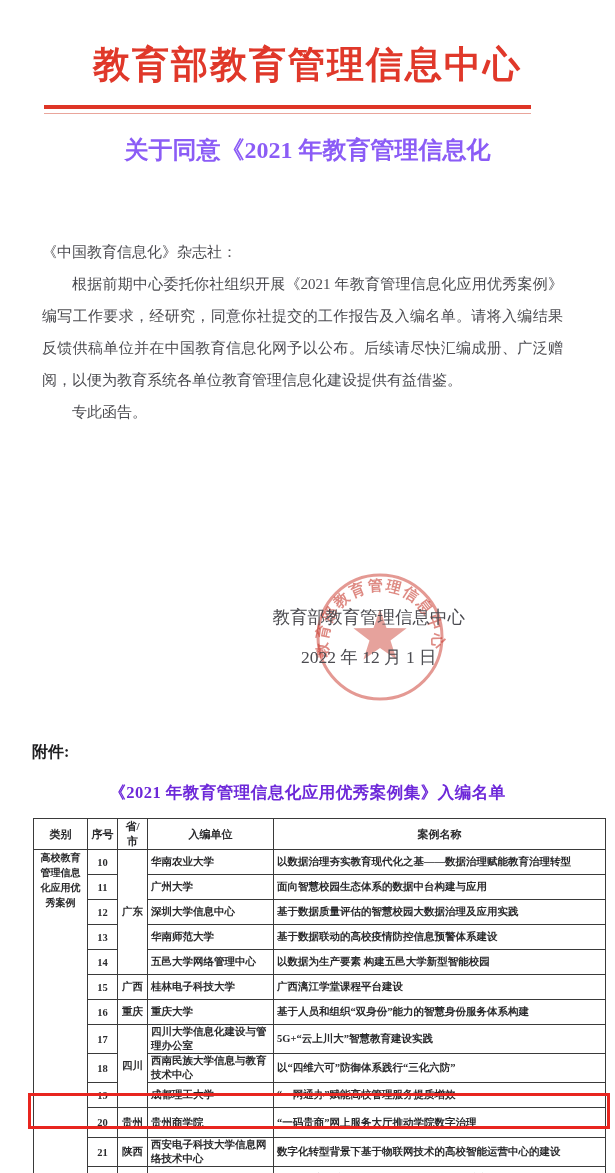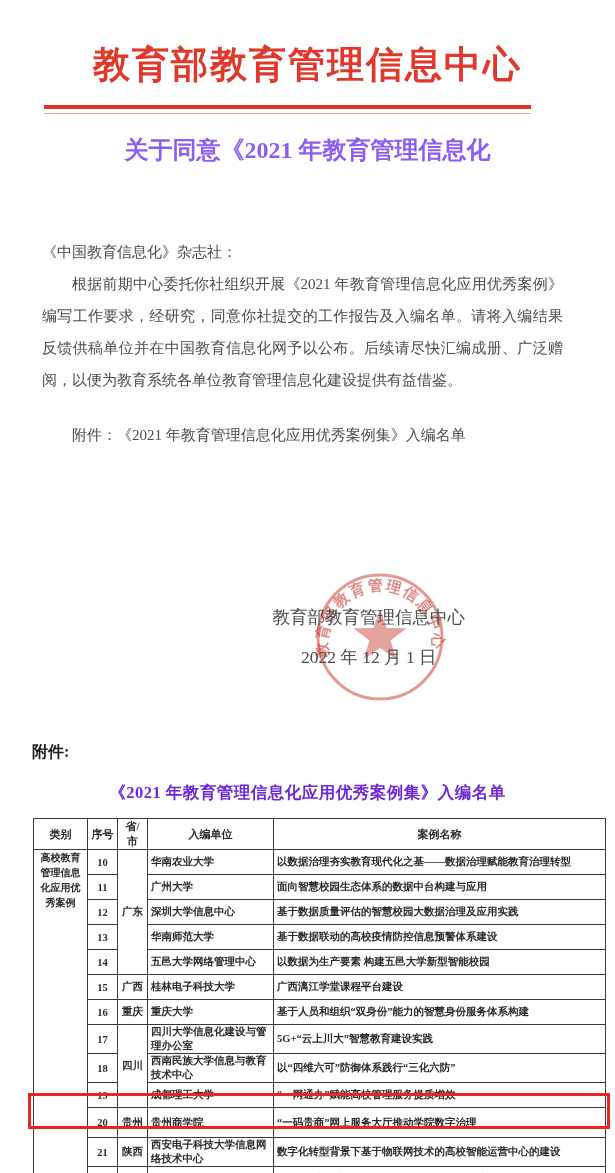--- a/index.html
+++ b/index.html
@@ -78,21 +78,21 @@
 <div class="red-rule-thick"></div>
 <div class="red-rule-thin"></div>
 
 <div class="doc-title">
   <div>关于同意《2021 年教育管理信息化</div>
 </div>
 
 <div class="letter-body">
   <div>《中国教育信息化》杂志社：</div>
   <div class="indent">根据前期中心委托你社组织开展《2021 年教育管理信息化应用优秀案例》编写工作要求，经研究，同意你社提交的工作报告及入编名单。请将入编结果反馈供稿单位并在中国教育信息化网予以公布。后续请尽快汇编成册、广泛赠阅，以便为教育系统各单位教育管理信息化建设提供有益借鉴。</div>
-  <div class="attachment-note">附件：《2021 年教育管理信息化应用优秀案例集》入编名单</div>
+  <div class="indent">专此函告。</div>
 </div>
 
 <svg class="seal" viewBox="0 0 160 160">
   <defs>
     <path id="sealArc" d="M 30,104 A 53,53 0 1 1 130,104" fill="none"></path>
   </defs>
   <circle cx="80" cy="80" r="62" fill="none" stroke="rgba(205,70,58,0.55)" stroke-width="3"></circle>
   <polygon points="80,52 86.5,71.1 106.6,71.3 90.5,83.4 96.5,102.6 80,91 63.5,102.6 69.5,83.4 53.4,71.3 73.5,71.1" fill="rgba(205,70,58,0.5)"></polygon>
   <text font-size="15" fill="rgba(200,60,48,0.6)" font-weight="bold" letter-spacing="2">
     <textPath href="#sealArc" startOffset="2%">教育部教育管理信息中心</textPath>

